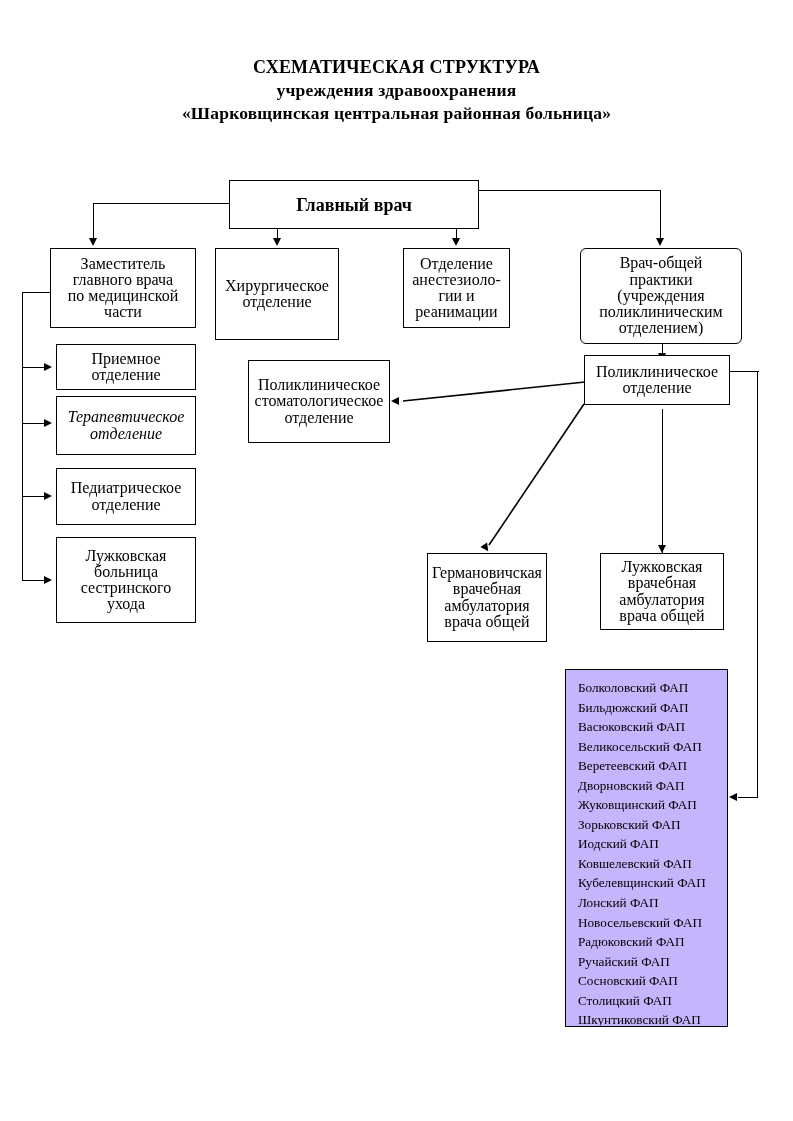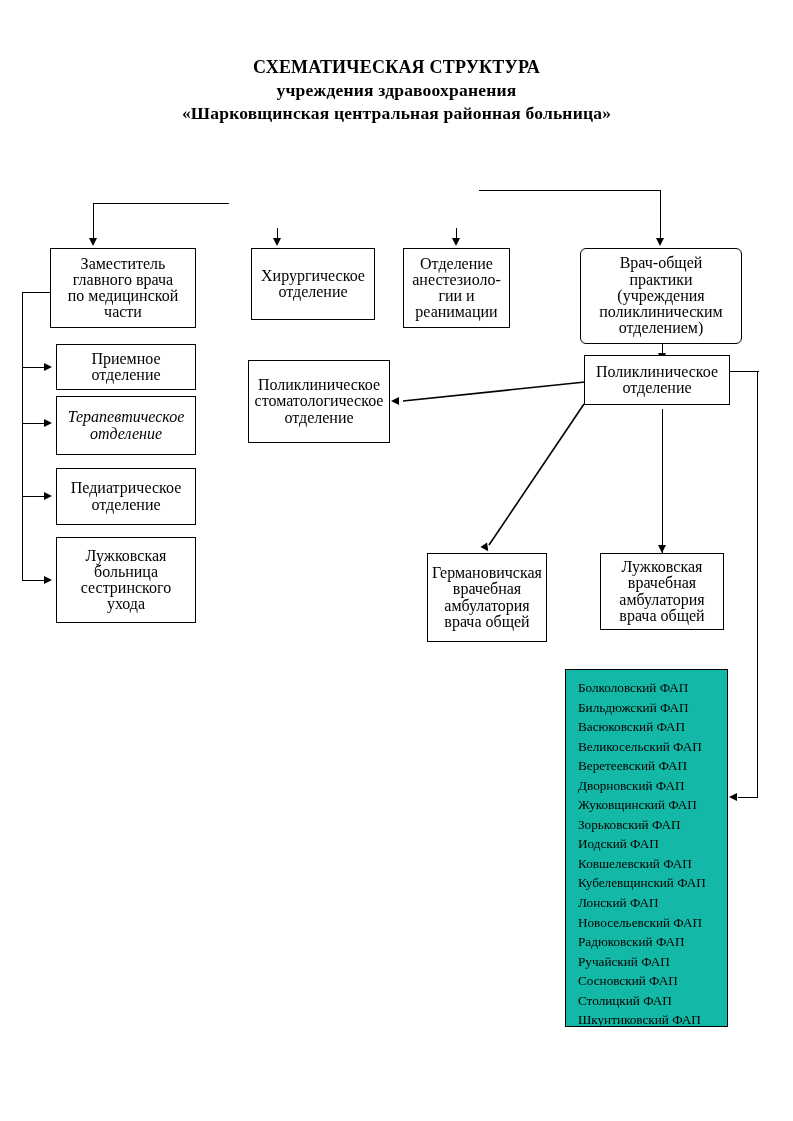--- a/index.html
+++ b/index.html
@@ -54,21 +54,21 @@
     font-size: 18px;
     font-weight: bold;
     line-height: 22px;
   }
   .box .txt { display: block; width: 100%; }
   
   .listbox {
     position: absolute;
     box-sizing: border-box;
     border: 1px solid #000000;
-    background: #14b8a6;
+    background: #c4b5fd;
     padding: 8px 0 8px 12px;
     z-index: 3;
     font-size: 13.2px;
     line-height: 19.55px;
     text-align: left;
   }
   .listbox .li { white-space: nowrap; }
   
   .ln {
     position: absolute;
@@ -164,31 +164,34 @@
   <div class="arr arr-d" style="left:482px; top:544px; transform: rotate(-34deg);"></div>
 
   <div class="ln lnv" style="left:662px; top:409px; height:144px;"></div>
   <div class="arr arr-d" style="left:657.5px; top:545px;"></div>
 
   <div class="ln lnh" style="left:730px; top:371px; width:29px;"></div>
   <div class="ln lnv" style="left:757px; top:371px; height:427px;"></div>
   <div class="ln lnh" style="left:738px; top:797px; width:20px;"></div>
   <div class="arr arr-l" style="left:729px; top:793px;"></div>
 
+  <div class="box top-box" style="left:229px; top:180px; width:250px; height:49px;">
+    <span class="txt">Главный врач</span>
+  </div>
 
   <div class="box" style="left:50px; top:248px; width:146px; height:80px;">
     <span class="txt">
         <div>Заместитель</div>
         <div>главного врача</div>
         <div>по медицинской</div>
         <div>части</div>
       </span>
   </div>
 
-  <div class="box" style="left:215px; top:248px; width:124px; height:72px;margin-left:36px;">
+  <div class="box" style="left:215px; top:248px; width:124px; height:92px;">
     <span class="txt">
         <div>Хирургическое</div>
         <div>отделение</div>
       </span>
   </div>
 
   <div class="box" style="left:403px; top:248px; width:107px; height:80px;">
     <span class="txt">
         <div>Отделение</div>
         <div>анестезиоло-</div>

